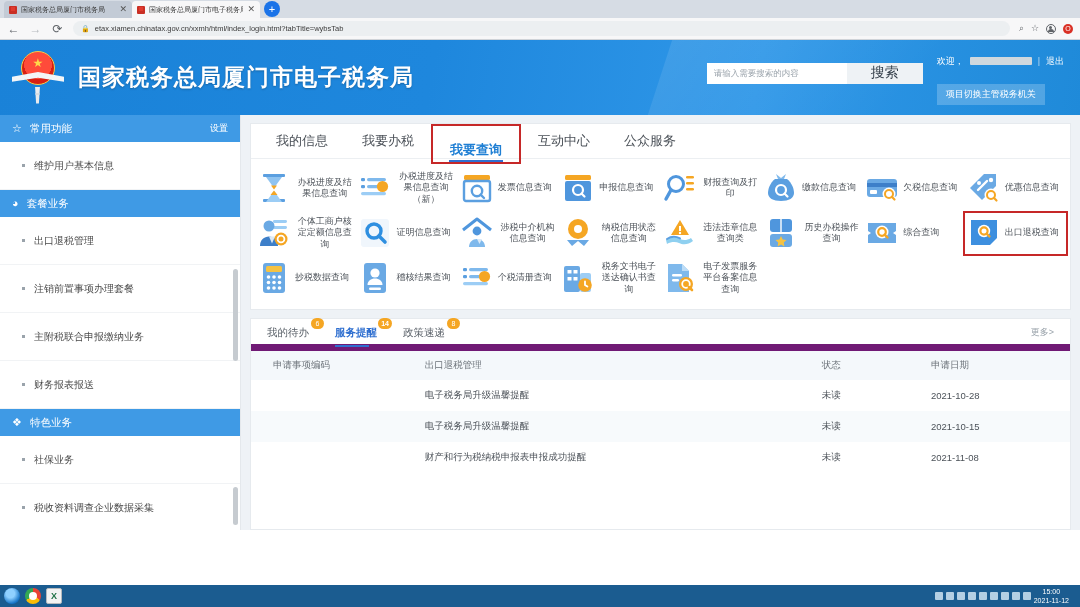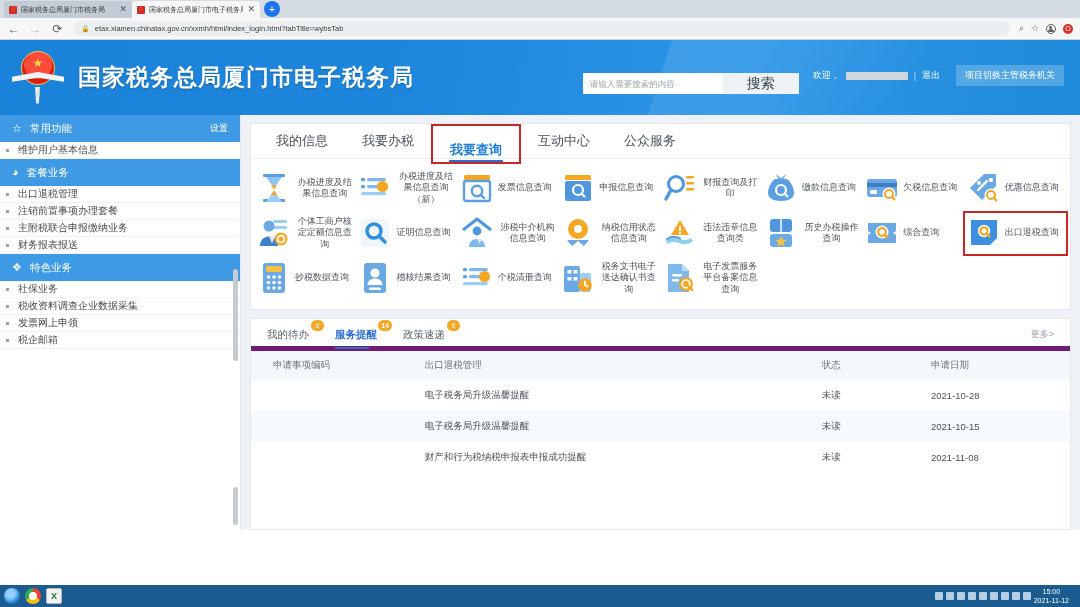--- a/index.html
+++ b/index.html
@@ -111,21 +111,21 @@
     font-size: 8.5px; color: #333; background: #fff;
     font-family: "Liberation Sans", sans-serif;
   }
   .searchbox input::placeholder { color: #9aa3ab; }
   .searchbtn {
     height: 21px; padding: 0 24px; background: #eef2f5; color: #37424d;
     font-size: 14px; display: flex; align-items: center; border: none; cursor: pointer;
     font-family: "Liberation Sans", sans-serif;
     text-align: right;
   }
-  .user-area { display: flex; flex-direction: row; align-items: center; gap: 16px; }
+  .user-area { display: flex; flex-direction: column; align-items: flex-start; gap: 16px; }
   .user-line {
     display: flex; align-items: center; gap: 6px; color: #fff; font-size: 9px;
   }
   .user-redacted {
     display: inline-block; width: 62px; height: 8px; background: #cfd8de; border-radius: 1px;
     filter: blur(0.6px);
   }
   .user-sep { color: #bcd9f0; }
   .switch-btn {
     background: rgba(255,255,255,0.22); color: #fff; font-size: 9px;
@@ -140,21 +140,21 @@
     width: 241px; flex: 0 0 241px; background: #fff; position: relative;
     border-right: 1px solid #e4e8ec; overflow: hidden;
   }
   .side-group-head {
     height: 27px; background: #3f9ae5; color: #fff; display: flex;
     align-items: center; padding: 0 12px; font-size: 10.5px; gap: 8px;
   }
   .side-group-head .gico { font-size: 11px; line-height: 1; }
   .side-group-head .ghmore { margin-left: auto; font-size: 9px; }
   .side-item {
-    height: 17px; display: flex; align-items: center; padding-left: 6px;
+    height: 48px; display: flex; align-items: center; padding-left: 22px;
     font-size: 10px; color: #4a4a4a; border-bottom: 1px solid #f1f3f5; gap: 9px;
     background: #fff; cursor: pointer;
   }
   .side-item .bullet { width: 3px; height: 3px; background: #9aa3ab; flex: 0 0 3px; }
   .side-scroll {
     position: absolute; right: 2px; top: 154px; width: 5px; height: 92px;
     background: #c6cbd0; border-radius: 3px;
   }
   .side-scroll2 {
     position: absolute; right: 2px; top: 372px; width: 5px; height: 38px;
@@ -191,22 +191,22 @@
   }
   .icon-cell.boxed { outline: 2px solid #c62828; }
   .icon-art { width: 34px; height: 34px; position: relative; }
   .icon-label {
     font-size: 9px; color: #4c5259; text-align: center; line-height: 1.25;
     max-width: 74px; word-break: break-all;
   }
 
   
   .bottom-card { flex: 1; display: flex; flex-direction: column; min-height: 0; }
-  .bt-tabs { display: flex; align-items: flex-start; padding: 9px 16px 0 16px;
-    border-bottom: 5px solid #701a75; position: relative; height: 32px; }
+  .bt-tabs { display: flex; align-items: center; padding: 9px 16px 0 16px;
+    border-bottom: 7px solid #701a75; position: relative; height: 32px; }
   .bt-tab { font-size: 10.5px; color: #5a6169; margin-right: 26px; position: relative;
     padding-bottom: 7px; cursor: pointer; white-space: nowrap; }
   .bt-tab.active { color: #2f6fd0; font-weight: bold; }
   .bt-tab.active::after { content: ""; position: absolute; left: 0; right: 8px; bottom: 0;
     height: 2px; background: #2f6fd0; }
   .badge {
     position: absolute; top: -8px; right: -15px; min-width: 13px; height: 11px;
     background: #f5a623; color: #fff; font-size: 7px; border-radius: 6px;
     display: flex; align-items: center; justify-content: center; padding: 0 3px;
   }

